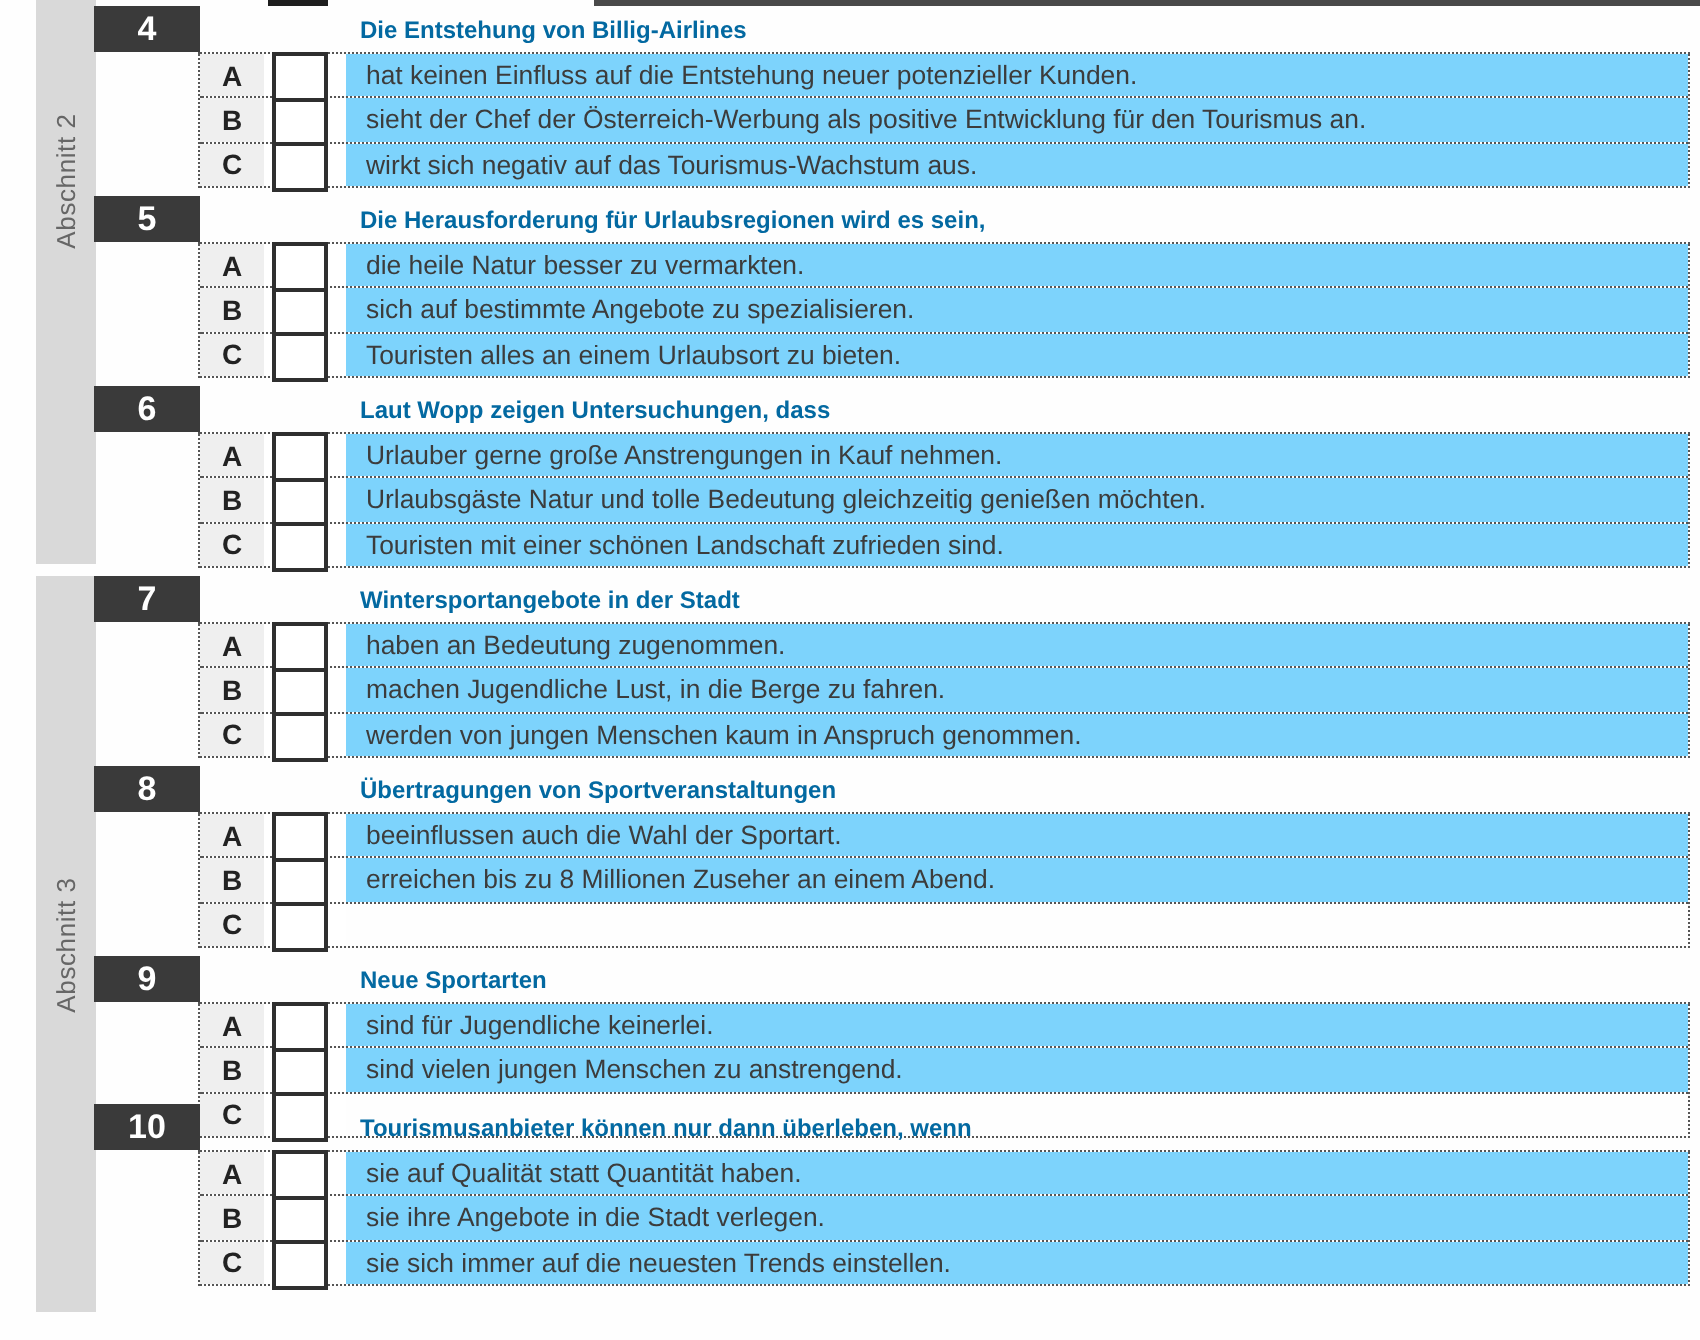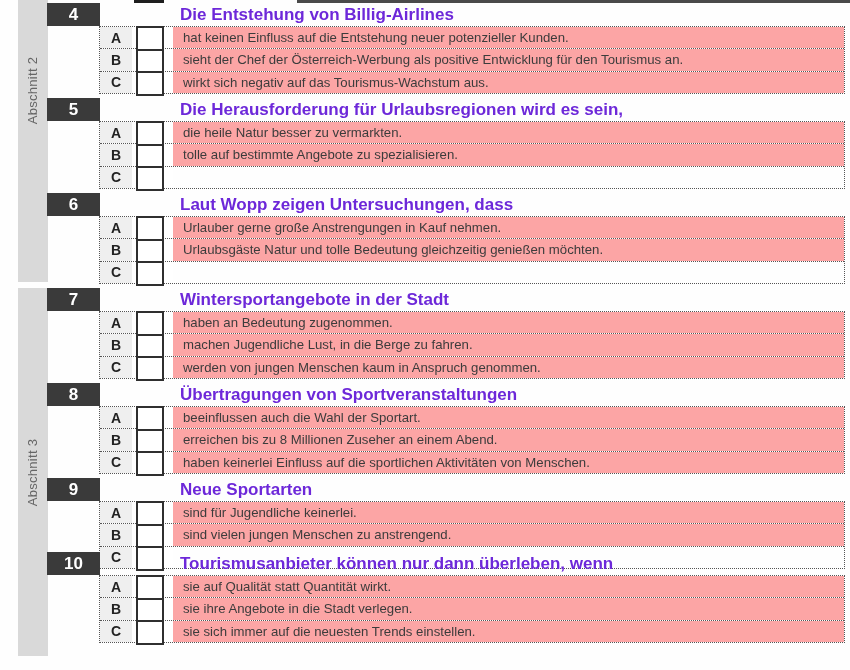--- a/index.html
+++ b/index.html
@@ -21,37 +21,37 @@
 
   
   .qblock{position:absolute;left:0;width:850px;height:95px;}
   .badge{
     position:absolute;left:47px;top:3px;width:53px;height:23px;
     background:#3a3a3a;color:#fff;font-weight:bold;font-size:17px;
     display:flex;align-items:center;justify-content:center;
   }
   .qheading{
     position:absolute;left:180px;top:5px;height:20px;line-height:20px;
-    font-weight:bold;font-size:17px;color:#6d28d9;white-space:nowrap;
+    font-weight:bold;font-size:12px;color:#0369a1;white-space:nowrap;
   }
   .answers{
     position:absolute;left:99px;top:26px;width:746px;height:68px;
     box-sizing:border-box;border:1px dotted #555;
     display:flex;flex-direction:column;
   }
   .arow{flex:1;display:flex;min-height:0;}
   .arow + .arow{border-top:1px dotted #555;}
   .letter-cell{
     width:32px;background:#efefef;flex:none;
     display:flex;align-items:center;justify-content:center;
     font-weight:bold;font-size:14px;color:#222;
   }
   .cbx-gap{width:41px;flex:none;background:#fff;}
   .answer-cell{
-    flex:1;background:#fca5a5;display:flex;align-items:center;
+    flex:1;background:#7dd3fc;display:flex;align-items:center;
     padding-left:10px;font-size:13.2px;color:#3c3c3c;white-space:nowrap;overflow:hidden;
   }
   .cbx-col{
     position:absolute;left:36px;top:-1px;width:28px;height:70px;
     display:flex;flex-direction:column;
   }
   .cbx{flex:1;background:#fff;border:2px solid #2f2f2f;box-sizing:border-box;}
   .cbx + .cbx{margin-top:-2px;}
 </style>
 </head>
@@ -111,26 +111,27 @@
 
   <div class="arow">
     <div class="letter-cell">A</div>
     <div class="cbx-gap"></div>
     <div class="answer-cell">die heile Natur besser zu vermarkten.</div>
   </div>
 
   <div class="arow">
     <div class="letter-cell">B</div>
     <div class="cbx-gap"></div>
-    <div class="answer-cell">tolle auf bestimmte Angebote zu spezialisieren.</div>
-  </div>
-
-  <div class="arow">
-    <div class="letter-cell">C</div>
-    <div class="cbx-gap"></div>
+    <div class="answer-cell">sich auf bestimmte Angebote zu spezialisieren.</div>
+  </div>
+
+  <div class="arow">
+    <div class="letter-cell">C</div>
+    <div class="cbx-gap"></div>
+    <div class="answer-cell">Touristen alles an einem Urlaubsort zu bieten.</div>
   </div>
 <div class="cbx-col">
             <div class="cbx"></div>
             <div class="cbx"></div>
             <div class="cbx"></div>
           </div>
         </div>
   </div>
 
   <div class="qblock" style="top: 190px;">
@@ -146,20 +147,21 @@
 
   <div class="arow">
     <div class="letter-cell">B</div>
     <div class="cbx-gap"></div>
     <div class="answer-cell">Urlaubsgäste Natur und tolle Bedeutung gleichzeitig genießen möchten.</div>
   </div>
 
   <div class="arow">
     <div class="letter-cell">C</div>
     <div class="cbx-gap"></div>
+    <div class="answer-cell">Touristen mit einer schönen Landschaft zufrieden sind.</div>
   </div>
 <div class="cbx-col">
             <div class="cbx"></div>
             <div class="cbx"></div>
             <div class="cbx"></div>
           </div>
         </div>
   </div>
 
   <div class="qblock" style="top: 285px;">
@@ -205,21 +207,20 @@
 
   <div class="arow">
     <div class="letter-cell">B</div>
     <div class="cbx-gap"></div>
     <div class="answer-cell">erreichen bis zu 8 Millionen Zuseher an einem Abend.</div>
   </div>
 
   <div class="arow">
     <div class="letter-cell">C</div>
     <div class="cbx-gap"></div>
-    <div class="answer-cell">haben keinerlei Einfluss auf die sportlichen Aktivitäten von Menschen.</div>
   </div>
 <div class="cbx-col">
             <div class="cbx"></div>
             <div class="cbx"></div>
             <div class="cbx"></div>
           </div>
         </div>
   </div>
 
   <div class="qblock" style="top: 475px;">
@@ -252,21 +253,21 @@
   </div>
 
   <div class="qblock" style="top: 549px;">
     <div class="badge">10</div>
     <div class="qheading">Tourismusanbieter können nur dann überleben, wenn</div>
     <div class="answers">
 
   <div class="arow">
     <div class="letter-cell">A</div>
     <div class="cbx-gap"></div>
-    <div class="answer-cell">sie auf Qualität statt Quantität wirkt.</div>
+    <div class="answer-cell">sie auf Qualität statt Quantität haben.</div>
   </div>
 
   <div class="arow">
     <div class="letter-cell">B</div>
     <div class="cbx-gap"></div>
     <div class="answer-cell">sie ihre Angebote in die Stadt verlegen.</div>
   </div>
 
   <div class="arow">
     <div class="letter-cell">C</div>

